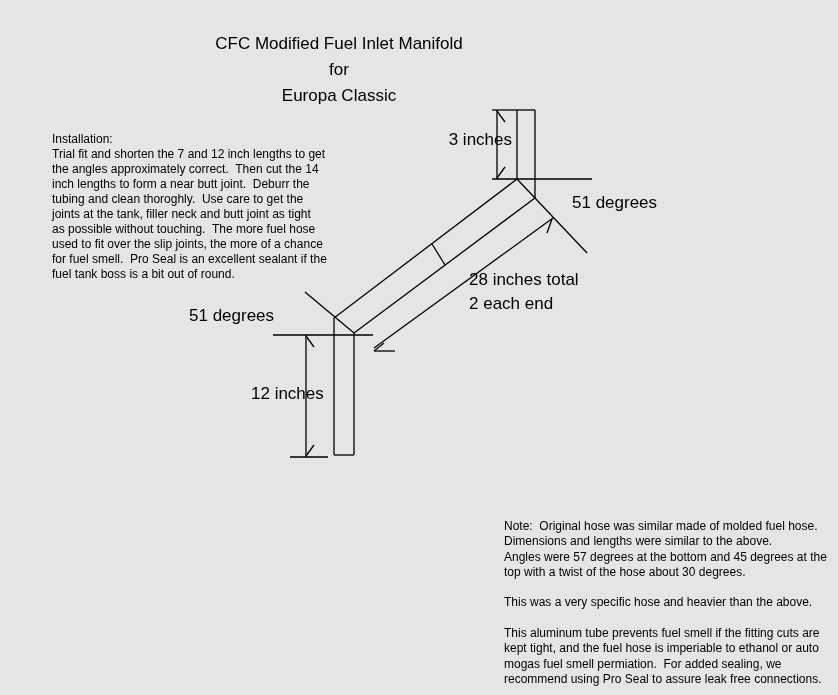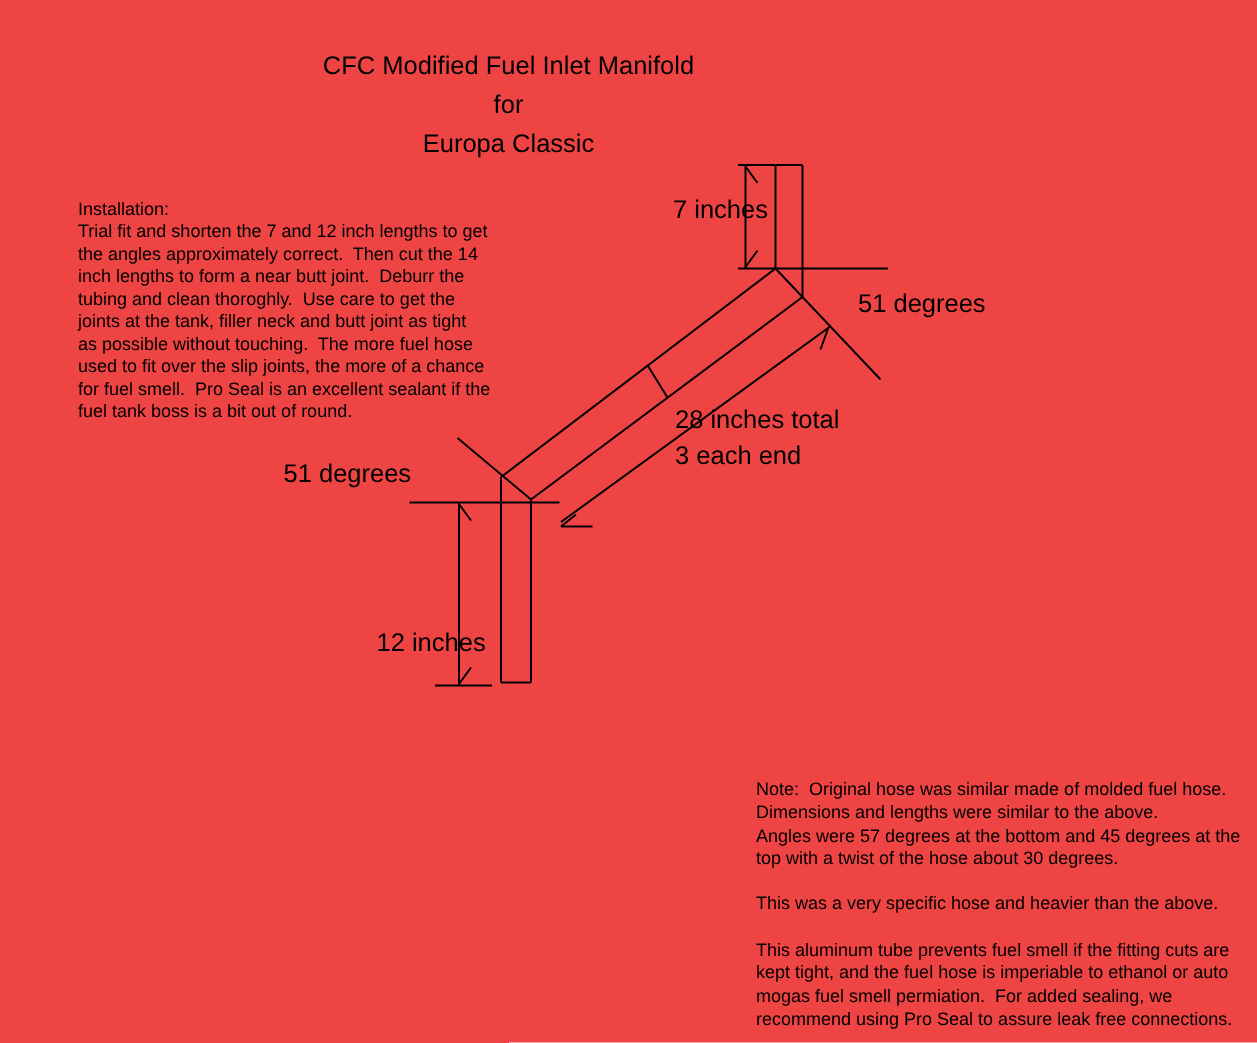--- a/index.html
+++ b/index.html
@@ -1,20 +1,20 @@
 <!DOCTYPE html>
 <html><head>
 <meta charset="utf-8">
 <style>
   html, body { margin: 0; padding: 0; background: #ffffff; }
   .page {
     position: relative;
     width: 838px;
     height: 695px;
-    background: #ef4444;
+    background: #e5e5e5;
     color: #000000;
     font-family: "Liberation Sans", "DejaVu Sans", sans-serif;
     overflow: hidden;
   }
   .abs { position: absolute; }
   .pre { white-space: pre-wrap; margin-left: 36px; }
   .title {
     left: 109px; top: 31px; width: 460px;
     font-size: 17px; line-height: 26px;
     text-align: center;
@@ -29,23 +29,23 @@
     font-size: 17px; line-height: 23px;
   }
   .note {
     left: 468px; top: 519px; width: 420px;
     font-size: 12px; line-height: 15.3px;
   }
   .dim-label { font-size: 17px; line-height: 22px; white-space: nowrap; }
   .label-7       { left: 412px; top: 129px; width: 100px; text-align: right; }
   .label-51-top  { left: 572px; top: 192px; }
   .label-28      { left: 450px; top: 268px; }
-  .label-28 div  { line-height: 24px; }
+  .label-28 div  { line-height: 24px; margin-left: 19px; }
   .label-51-bot  { left: 189px; top: 305px; }
-  .label-12      { left: 251px; top: 383px; margin-top: 35px; }
+  .label-12      { left: 251px; top: 383px; }
   .diagram { position: absolute; left: 0; top: 0; width: 838px; height: 695px; }
   .diagram line { stroke: #000000; stroke-width: 1.3; fill: none; }
 </style>
 </head>
 <body>
 
 <div class="page">
 
   <svg class="diagram" viewBox="0 0 838 695" xmlns="http://www.w3.org/2000/svg">
 
@@ -98,27 +98,27 @@
 Trial fit and shorten the 7 and 12 inch lengths to get
 the angles approximately correct.  Then cut the 14
 inch lengths to form a near butt joint.  Deburr the
 tubing and clean thoroghly.  Use care to get the
 joints at the tank, filler neck and butt joint as tight
 as possible without touching.  The more fuel hose
 used to fit over the slip joints, the more of a chance
 for fuel smell.  Pro Seal is an excellent sealant if the
 fuel tank boss is a bit out of round.</div>
 
-  <div class="abs dim-label label-7">7 inches</div>
+  <div class="abs dim-label label-7">3 inches</div>
 
   <div class="abs dim-label label-51-top">51 degrees</div>
 
   <div class="abs dim-label label-28">
     <div>28 inches total</div>
-    <div>3 each end</div>
+    <div>2 each end</div>
   </div>
 
   <div class="abs dim-label label-51-bot">51 degrees</div>
 
   <div class="abs dim-label label-12">12 inches</div>
 
 
   <div class="abs note pre">Note:  Original hose was similar made of molded fuel hose.
 Dimensions and lengths were similar to the above.
 Angles were 57 degrees at the bottom and 45 degrees at the

